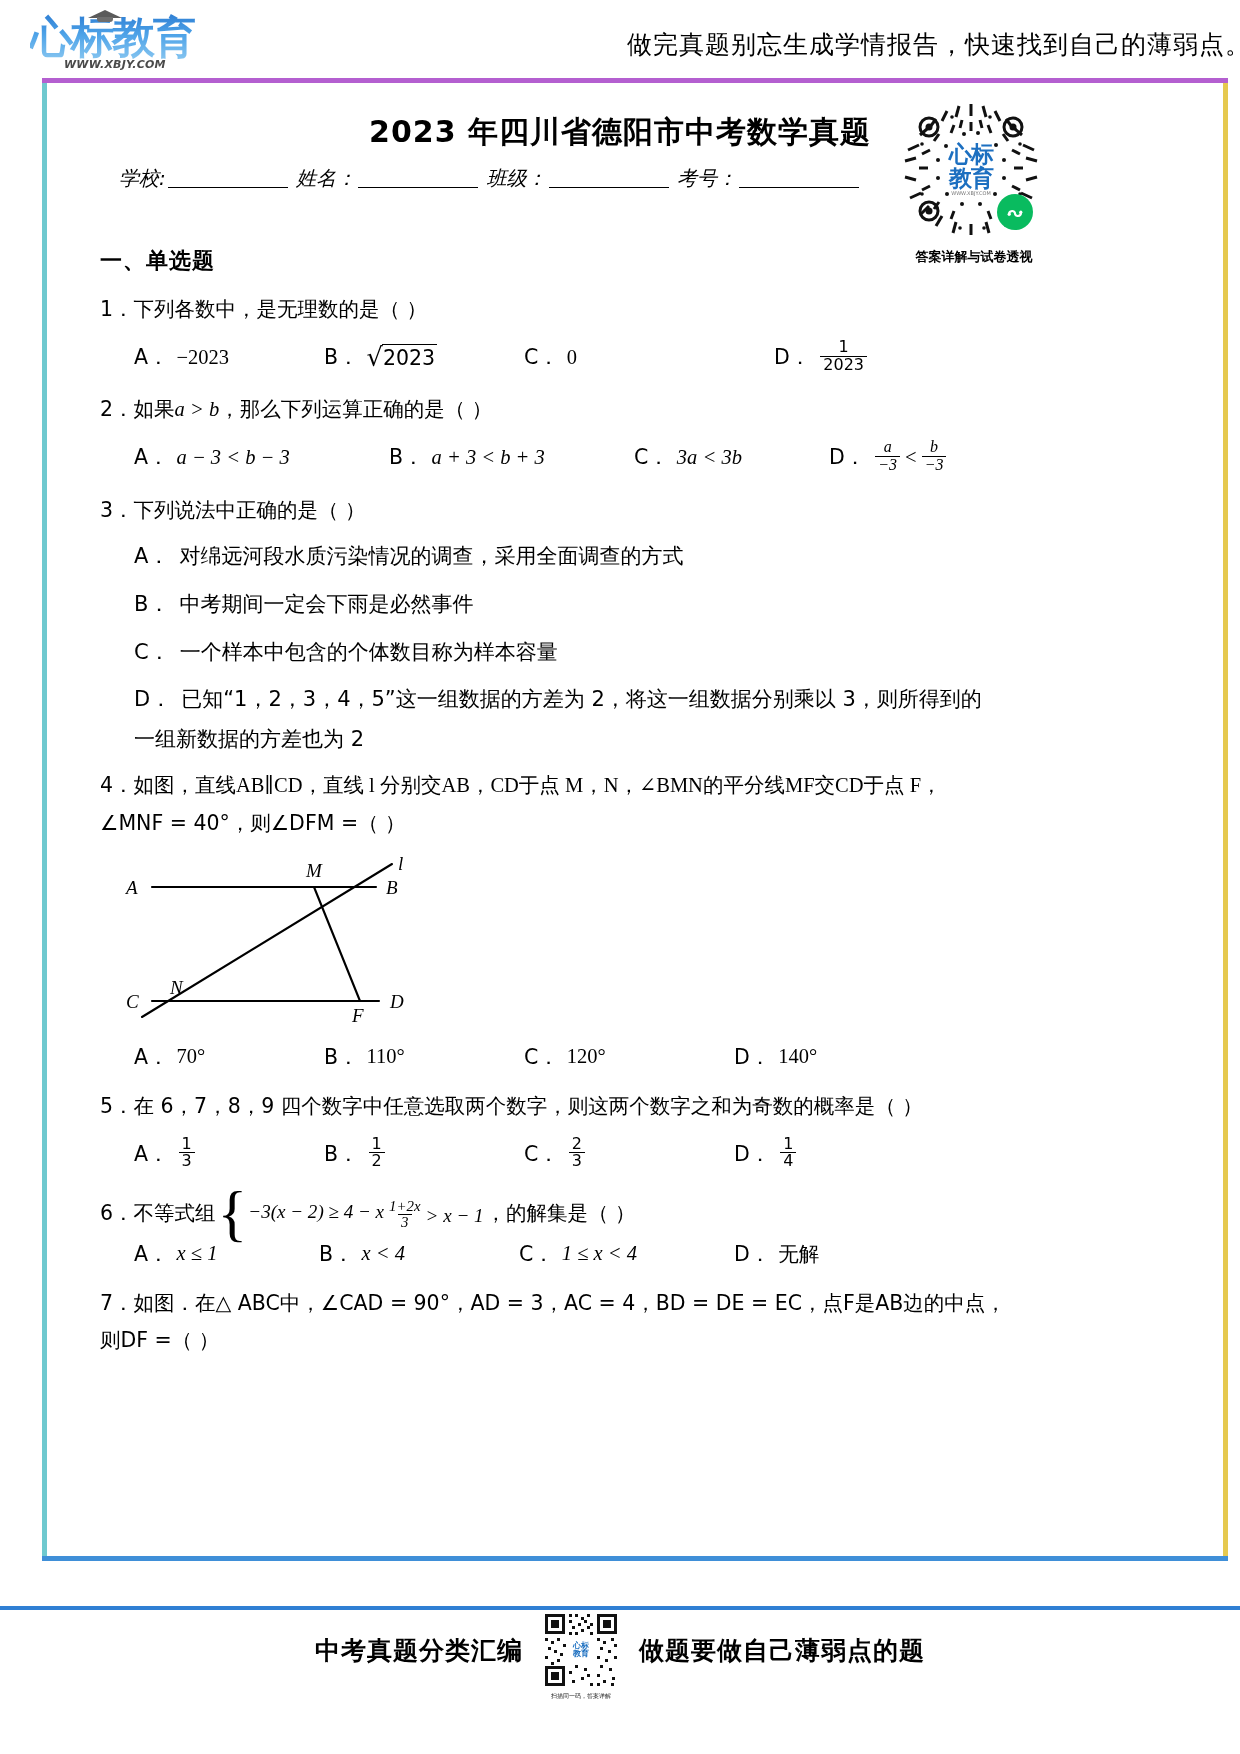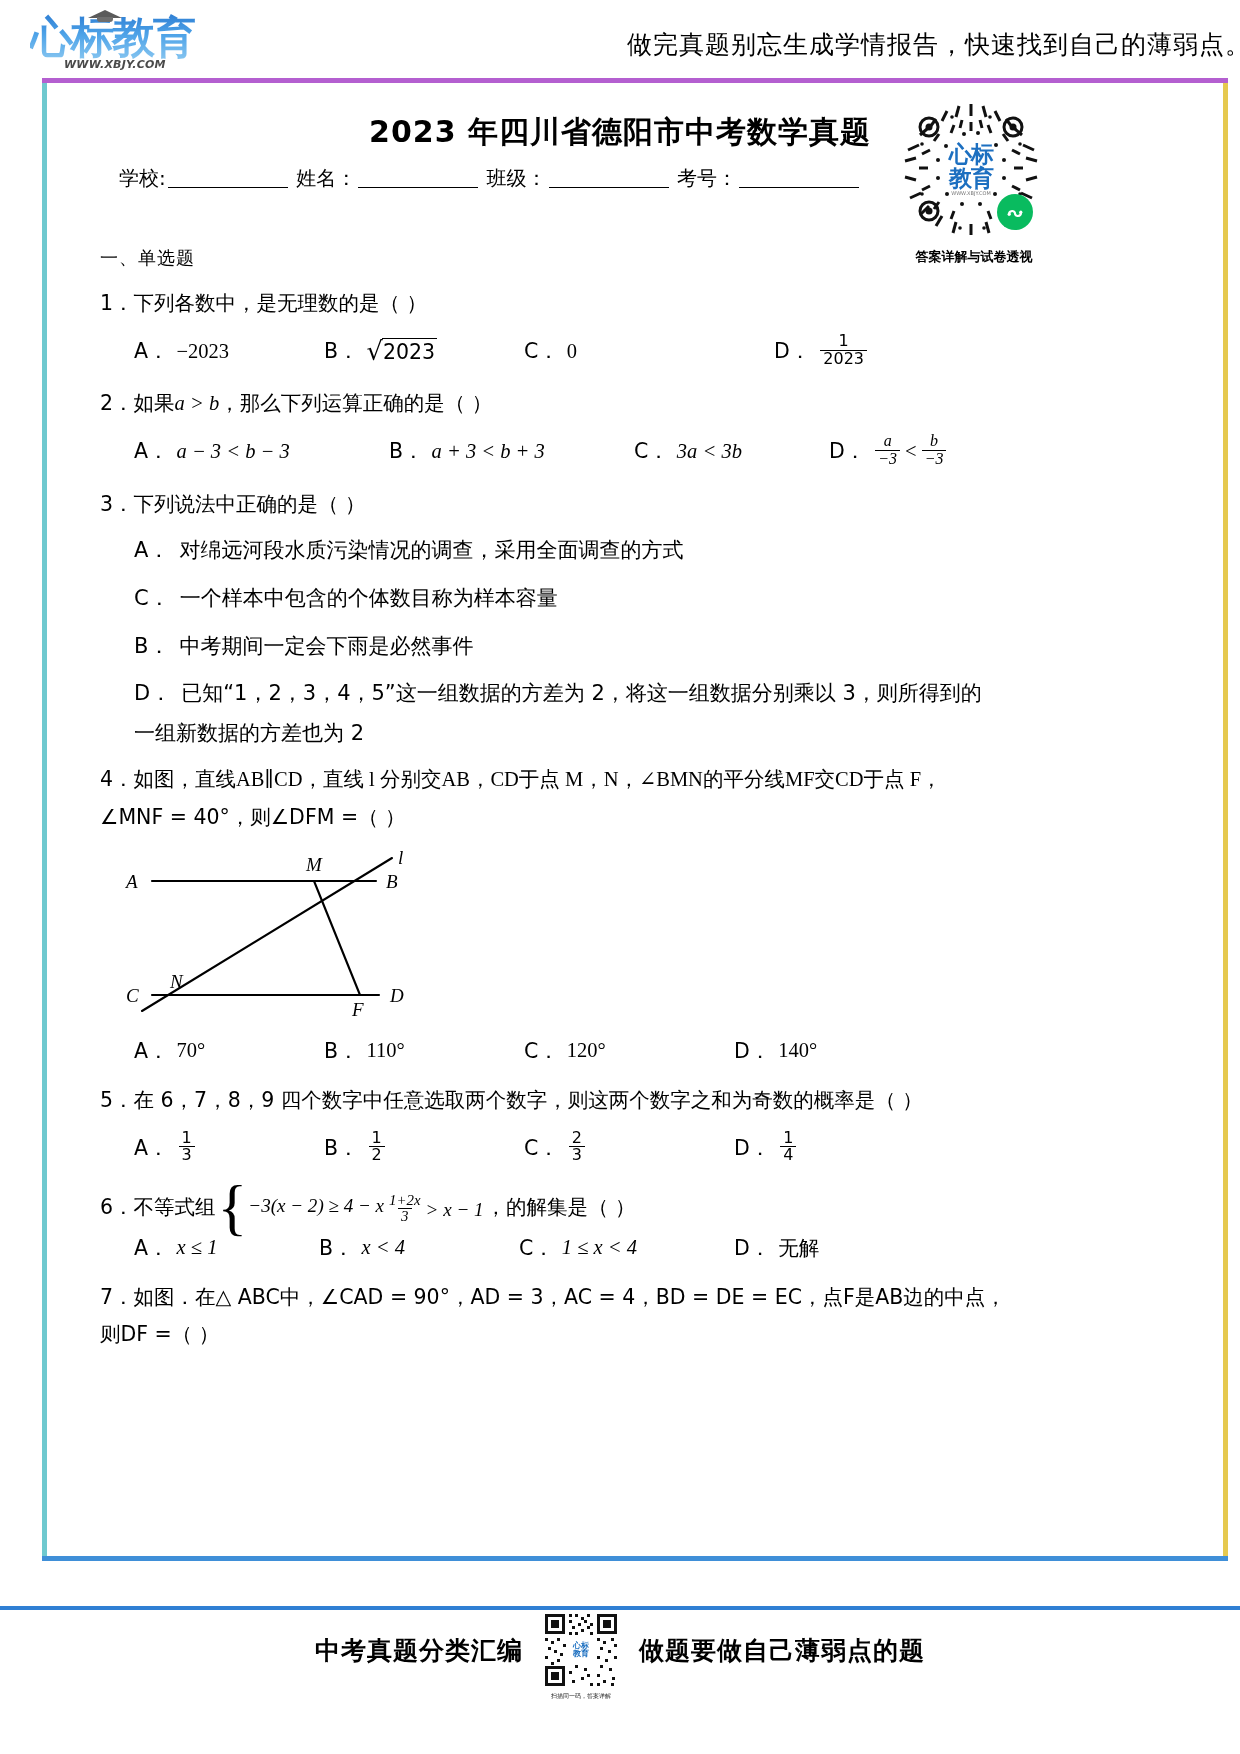--- a/index.html
+++ b/index.html
@@ -128,20 +128,21 @@
   }
   .info-line {
     position: absolute;
     top: 165px;
     left: 0;
     width: 980px;
     text-align: center;
     font-size: 20px;
     color: #000;
     font-family: "DejaVu Sans", "Liberation Sans", sans-serif;
+    font-style: italic;
   }
   .info-line .blank {
     display: inline-block;
     border-bottom: 1.6px solid #000;
     width: 120px;
     height: 20px;
     vertical-align: -3px;
     margin: 0 2px;
   }
   .info-line .lbl { letter-spacing: 0px; }
@@ -215,22 +216,22 @@
 
   
   .content {
     position: absolute;
     left: 100px;
     top: 246px;
     width: 1000px;
   }
   .section-heading {
     font-family: "DejaVu Sans", "Liberation Sans", sans-serif;
-    font-weight: normal;
-    font-size: 18px;
+    font-weight: bold;
+    font-size: 22px;
     color: #000;
     margin: 0 0 18px 0;
     letter-spacing: 1px;
   }
   .q {
     font-size: 20.5px;
     color: #000;
     line-height: 1.55;
     margin: 0 0 6px 0;
     font-family: "DejaVu Sans", "Liberation Sans", sans-serif;
@@ -585,24 +586,24 @@
   </div>
 
   <div class="q q-stem">
     <span>3．</span><span>下列说法中正确的是（        ）</span>
   </div>
   <div class="opts-list">
     <div class="opt-row">
       <span class="opt-label">A．</span><span>对绵远河段水质污染情况的调查，采用全面调查的方式</span>
     </div>
     <div class="opt-row">
+      <span class="opt-label">B．</span><span>中考期间一定会下雨是必然事件</span>
+    </div>
+    <div class="opt-row">
       <span class="opt-label">C．</span><span>一个样本中包含的个体数目称为样本容量</span>
-    </div>
-    <div class="opt-row">
-      <span class="opt-label">B．</span><span>中考期间一定会下雨是必然事件</span>
     </div>
     <div class="opt-row" style="margin-bottom:6px">
       <span class="opt-label">D．</span><span>已知“1，2，3，4，5”这一组数据的方差为 2，将这一组数据分别乘以 3，则所得到的</span>
     </div>
     <div class="opt-row" style="margin-left:0">一组新数据的方差也为 2</div>
   </div>
 
   <div class="q">
     <span>4．</span><span class="mathrm">如图，直线AB∥CD，直线 l 分别交AB，CD于点 M，N，∠BMN的平分线MF交CD于点 F，</span>
   </div>

